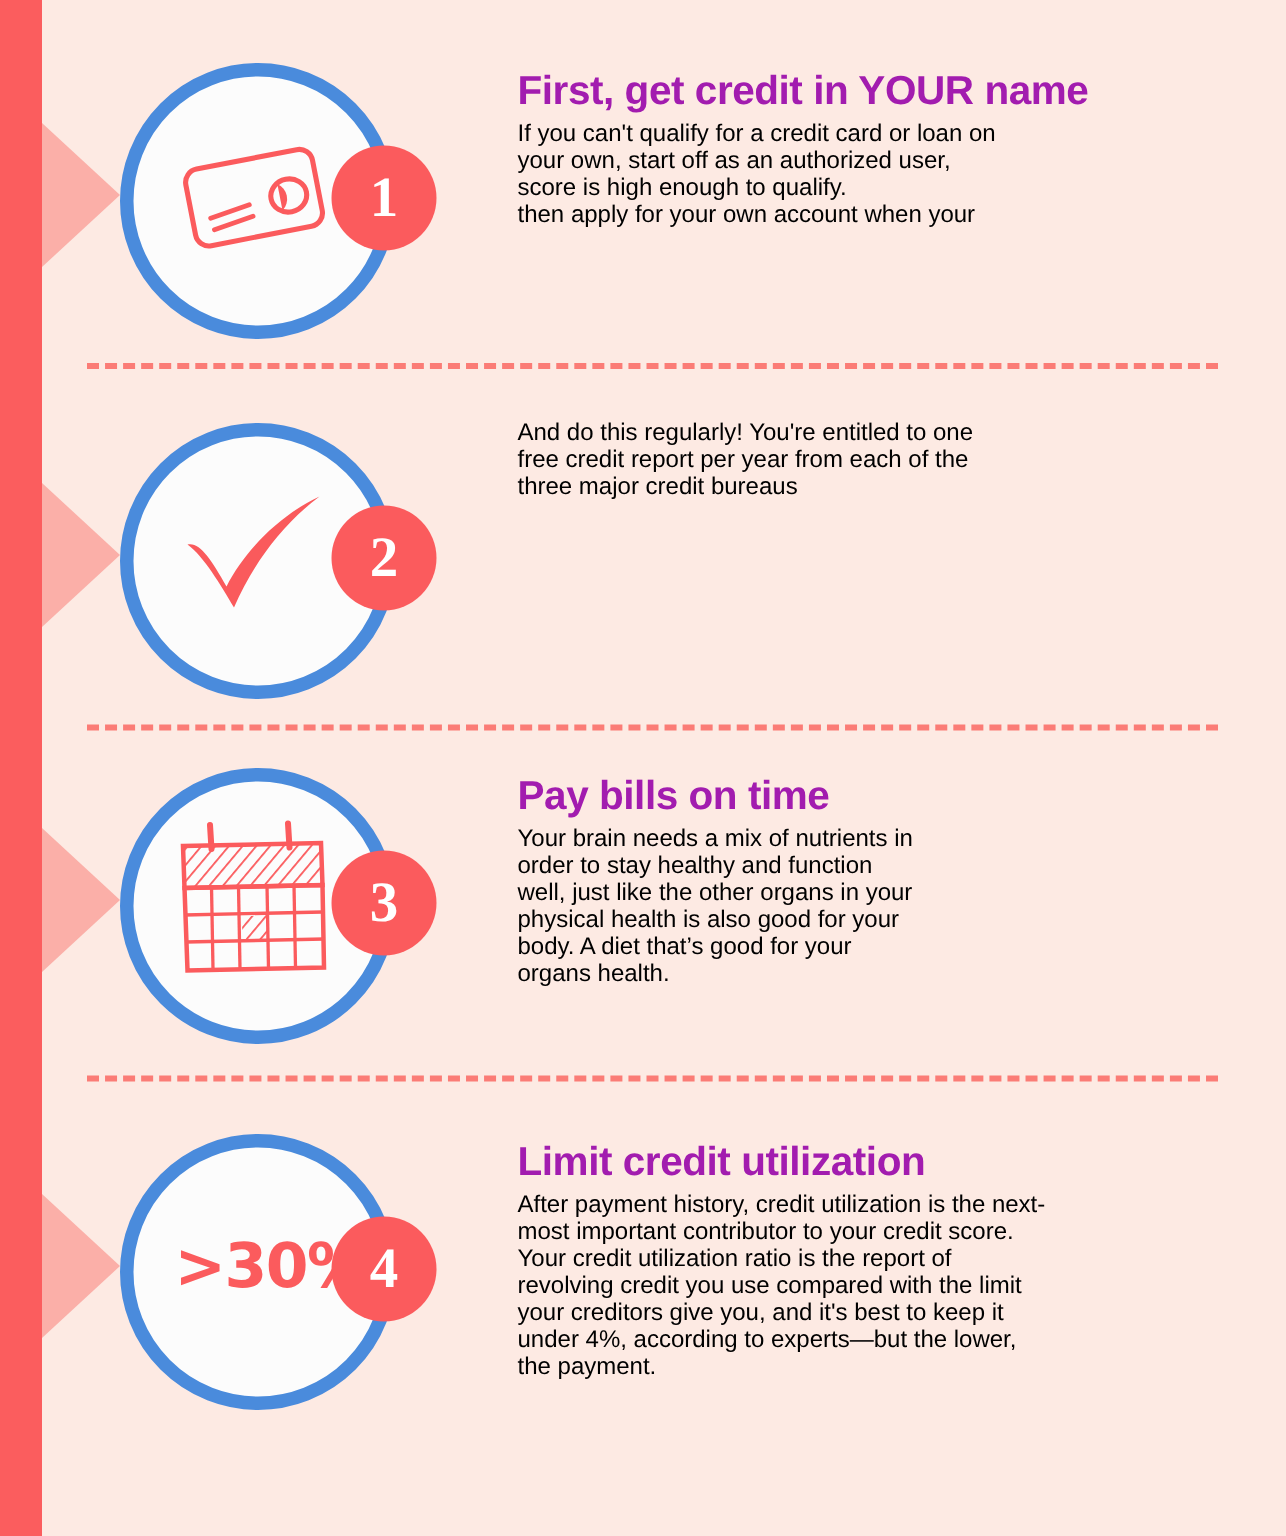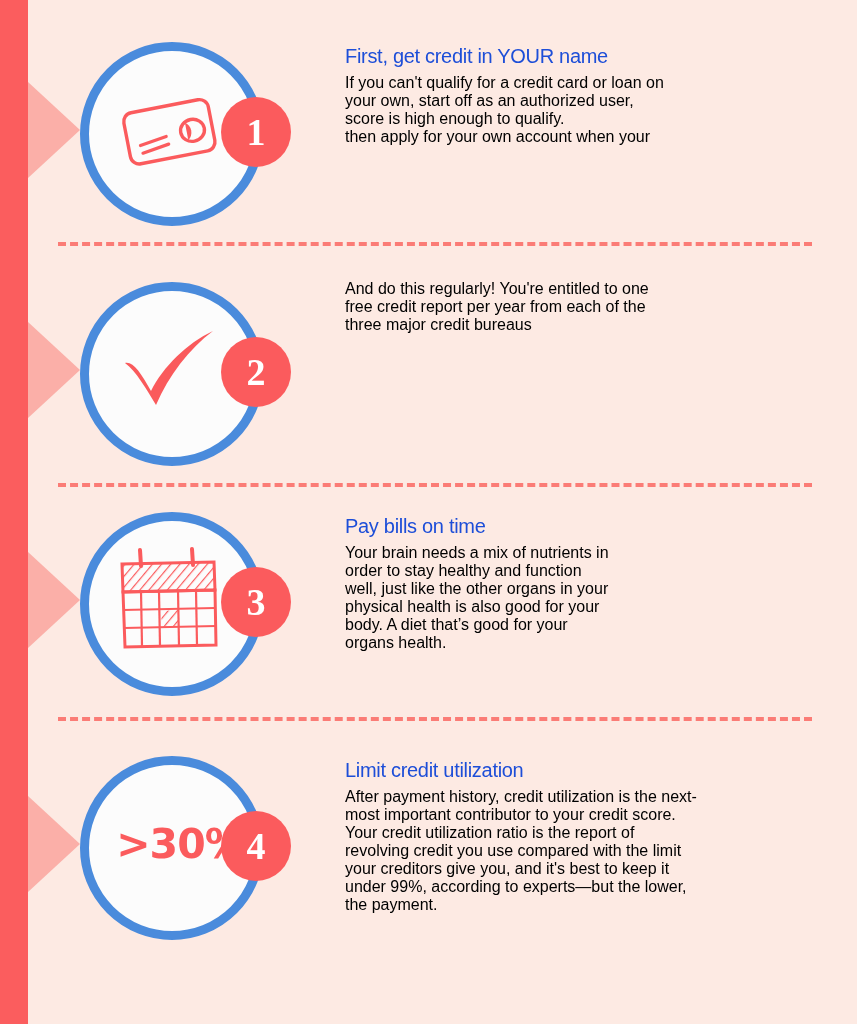--- a/index.html
+++ b/index.html
@@ -104,23 +104,23 @@
   }
 
   
   .copy {
     position: absolute;
     left: 345px;
     width: 500px;
   }
 
   .step-title {
-    color: #1d4ed8;
-    font-size: 20px;
-    font-weight: 400;
+    color: #a21caf;
+    font-size: 27px;
+    font-weight: 700;
     line-height: 1.08;
     margin: 0 0 6px 0;
     letter-spacing: -0.3px;
   }
 
   .step-body {
     color: #5D94DF;
     font-size: 17.5px;
     line-height: 27px;
     margin: 0;
@@ -260,17 +260,17 @@
 
   <div class="copy" style="top:6px">
     <h2 class="step-title">Limit credit utilization</h2>
     <p class="step-body">
       </p>
       <div>After payment history, credit utilization is the next-</div>
       <div>most important contributor to your credit score.</div>
       <div>Your credit utilization ratio is the report of</div>
       <div>revolving credit you use compared with the limit</div>
       <div>your creditors give you, and it's best to keep it</div>
-      <div>under 99%, according to experts—but the lower,</div>
+      <div>under 4%, according to experts—but the lower,</div>
       <div>the payment.</div>
     <p></p>
   </div>
 </div>
 
 </body></html>

